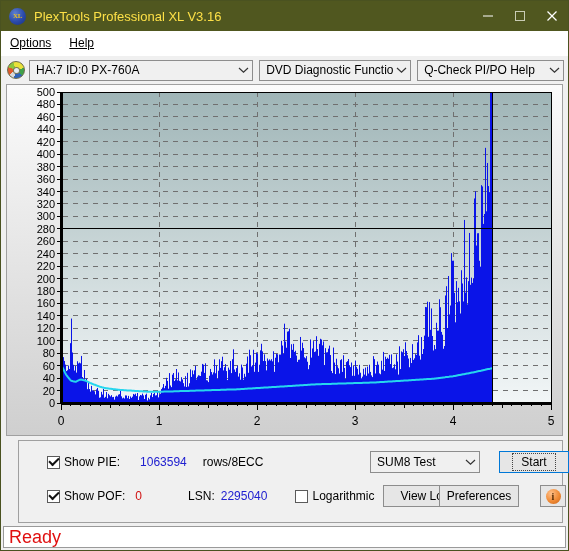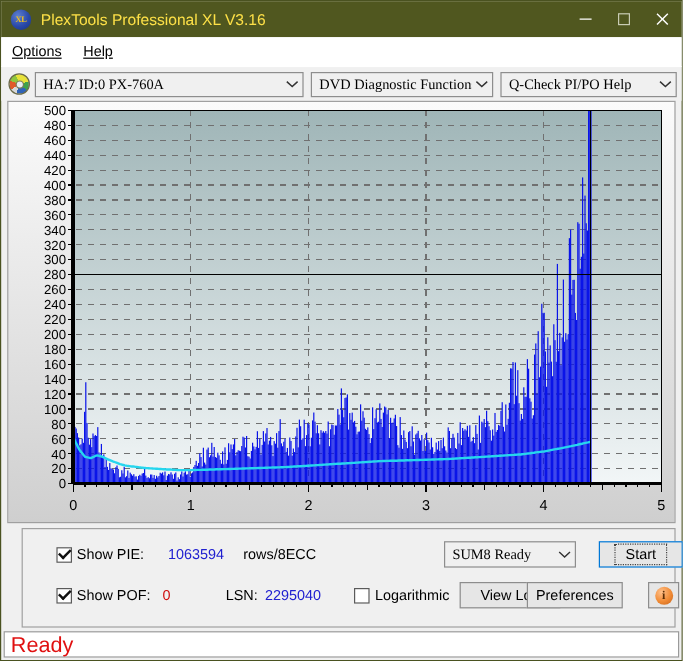--- a/index.html
+++ b/index.html
@@ -74,21 +74,21 @@
     background:#e8eef2;border-radius:50%;
     box-shadow:0 0 0 1px #7a7a5a;
   }
   .combo{
     height:21px;box-sizing:border-box;
     border:1px solid #8d8d8d;background:#f0f0f0;
     display:flex;align-items:center;
     font-size:12px;color:#000;
     margin-right:6px;
   }
-  .combo .lbl{padding-left:6px;flex:1;white-space:nowrap;overflow:hidden;font-family:Liberation Serif, serif;}
+  .combo .lbl{padding-left:6px;flex:1;white-space:nowrap;overflow:hidden;}
   .combo .arrow{
     width:17px;flex:0 0 17px;display:flex;align-items:center;justify-content:center;
     color:#333;
   }
   .combo-drive{width:232px;}
   .combo-func{width:152px;}
   .combo-test{width:152px;margin-right:0;}
   
   .chart-panel{
     flex:0 0 352px;height:352px;position:relative;
@@ -817,21 +817,21 @@
   <div class="bottom">
 
     <div class="row row1">
       <div style="width:28px"></div>
       <div class="chk checked"></div>
       <div class="chk-label">Show PIE:</div>
       <div class="val-blue" style="margin-left:20px;">1063594</div>
       <div class="lbl-black" style="margin-left:16px;">rows/8ECC</div>
 
       <div class="combo" style="position:absolute;left:351px;width:110px;height:22px;">
-        <div class="lbl">SUM8 Ready</div>
+        <div class="lbl">SUM8 Test</div>
         <div class="arrow">
           <svg width="11" height="8" viewBox="0 0 11 8">
               <polyline points="1,2 5.5,6.2 10,2" fill="none" stroke="#333" stroke-width="1.2"></polyline>
             </svg>
         </div>
       </div>
 
       <div class="btn-start" style="position:absolute;left:480px;">
         <span>Start</span>
       </div>

